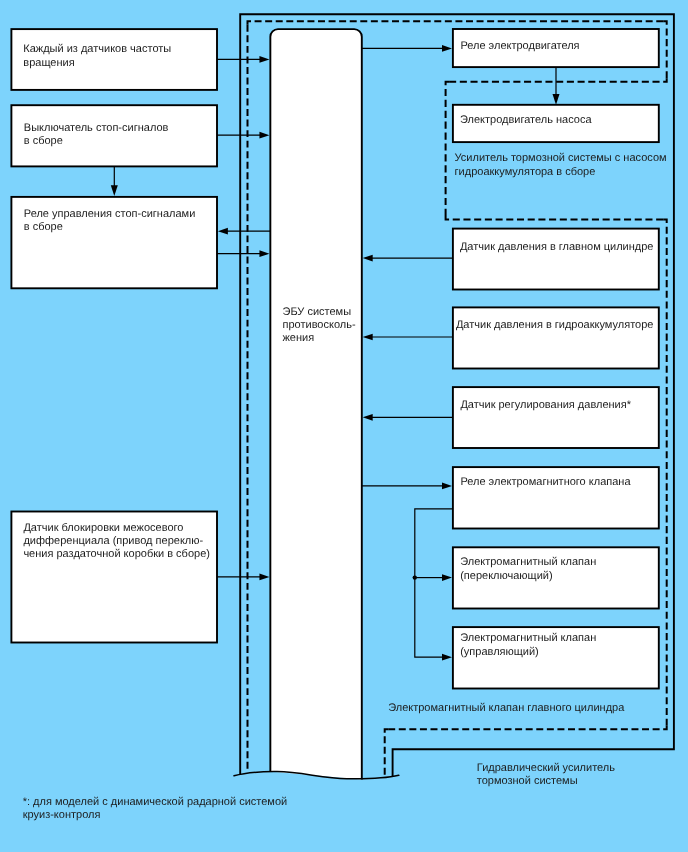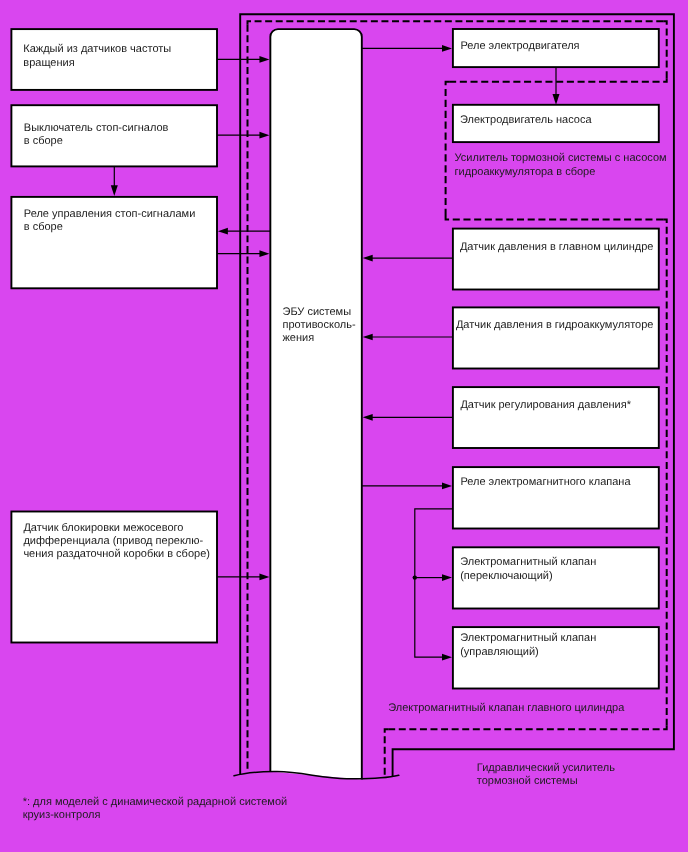--- a/index.html
+++ b/index.html
@@ -1,18 +1,18 @@
 <!DOCTYPE html>
 <html><head>
 <meta charset="utf-8">
 <style>
   html,body{margin:0;padding:0;background:#ffffff;}
   body{width:688px;height:852px;overflow:hidden;font-family:"Liberation Sans",sans-serif;}
   *{-webkit-font-smoothing:antialiased;text-rendering:geometricPrecision;}
-  #diagram{position:relative;width:688px;height:852px;background:#d946ef;}
+  #diagram{position:relative;width:688px;height:852px;background:#7dd3fc;}
   #diagram > svg{position:absolute;top:0;left:0;display:block;}
   .btext{font-family:"Liberation Sans",sans-serif;font-size:11px;fill:#1b1b1b;}
 </style>
 </head>
 <body>
 
 <div id="diagram">
 <svg width="688" height="852" viewBox="0 0 688 852" xmlns="http://www.w3.org/2000/svg" shape-rendering="geometricPrecision">
 <path d="M 247.50 772.40 L 247.50 24.80" fill="none" stroke="#000000" stroke-width="2.0" stroke-dasharray="6.953 3.576" stroke-dashoffset="6.953" stroke-linecap="butt"></path>
 <path d="M 251.00 21.30 L 663.20 21.30" fill="none" stroke="#000000" stroke-width="2.0" stroke-dasharray="6.980 3.590" stroke-dashoffset="6.980" stroke-linecap="butt"></path>

